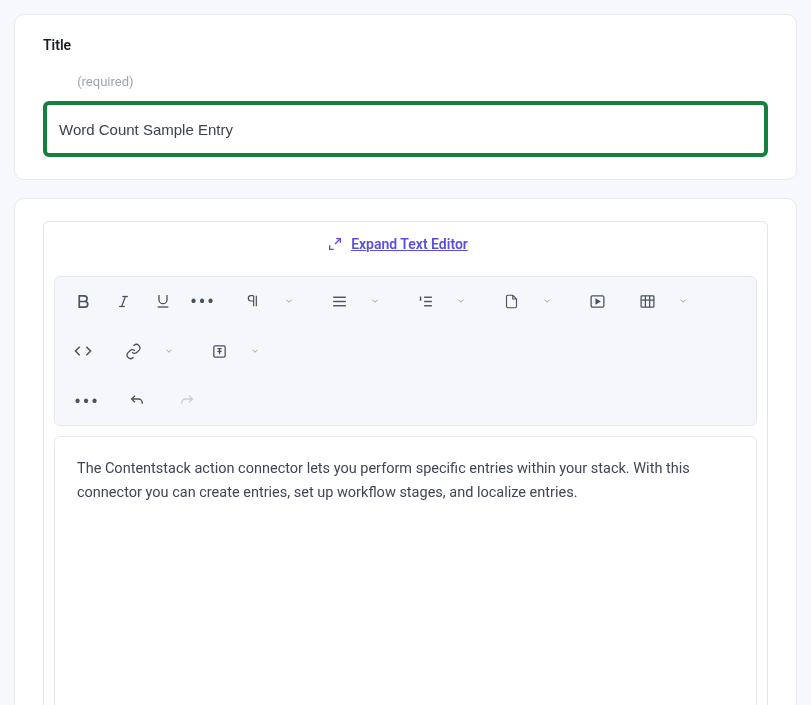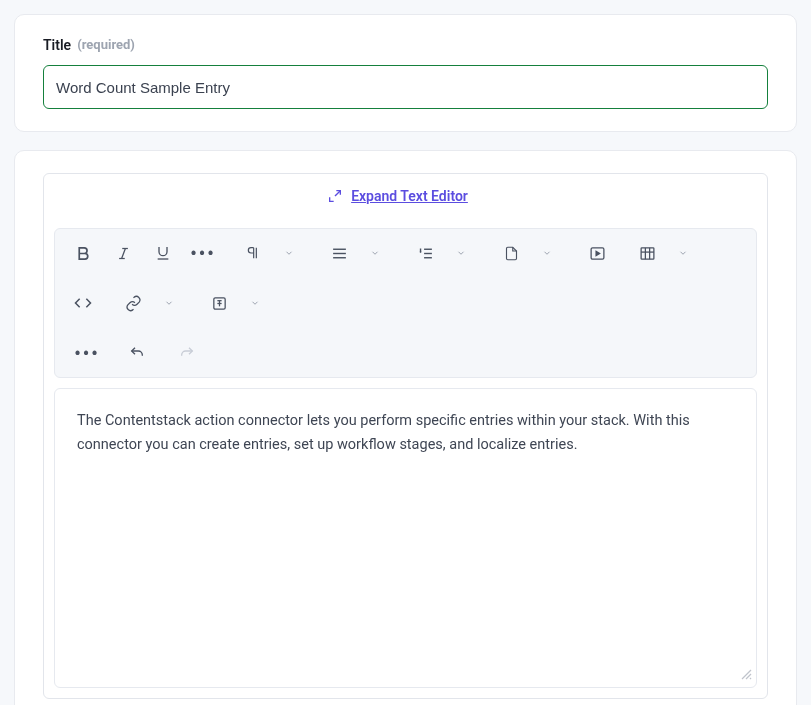--- a/index.html
+++ b/index.html
@@ -22,28 +22,29 @@
   .field-label {
     display: flex;
     align-items: flex-start;
     gap: 6px;
     font-size: 14px;
     font-weight: 600;
     color: #191c24;
     margin-bottom: 12px;
   }
   .field-label .hint {
-    font-weight: 700;
+    font-weight: 400;
     color: #9da4b0;
     font-size: 13px;
+    margin-top: 37px;
   }
   .text-input {
     width: 100%;
-    height: 44px;
-    border: 1px solid #15803d;
+    height: 56px;
+    border: 4px solid #15803d;
     border-radius: 6px;
     padding: 0 12px;
     font-size: 15px;
     color: #3b4250;
     outline: none;
     background: #fff;
   }
   .rte-header-link {
     display: flex;
     justify-content: center;

